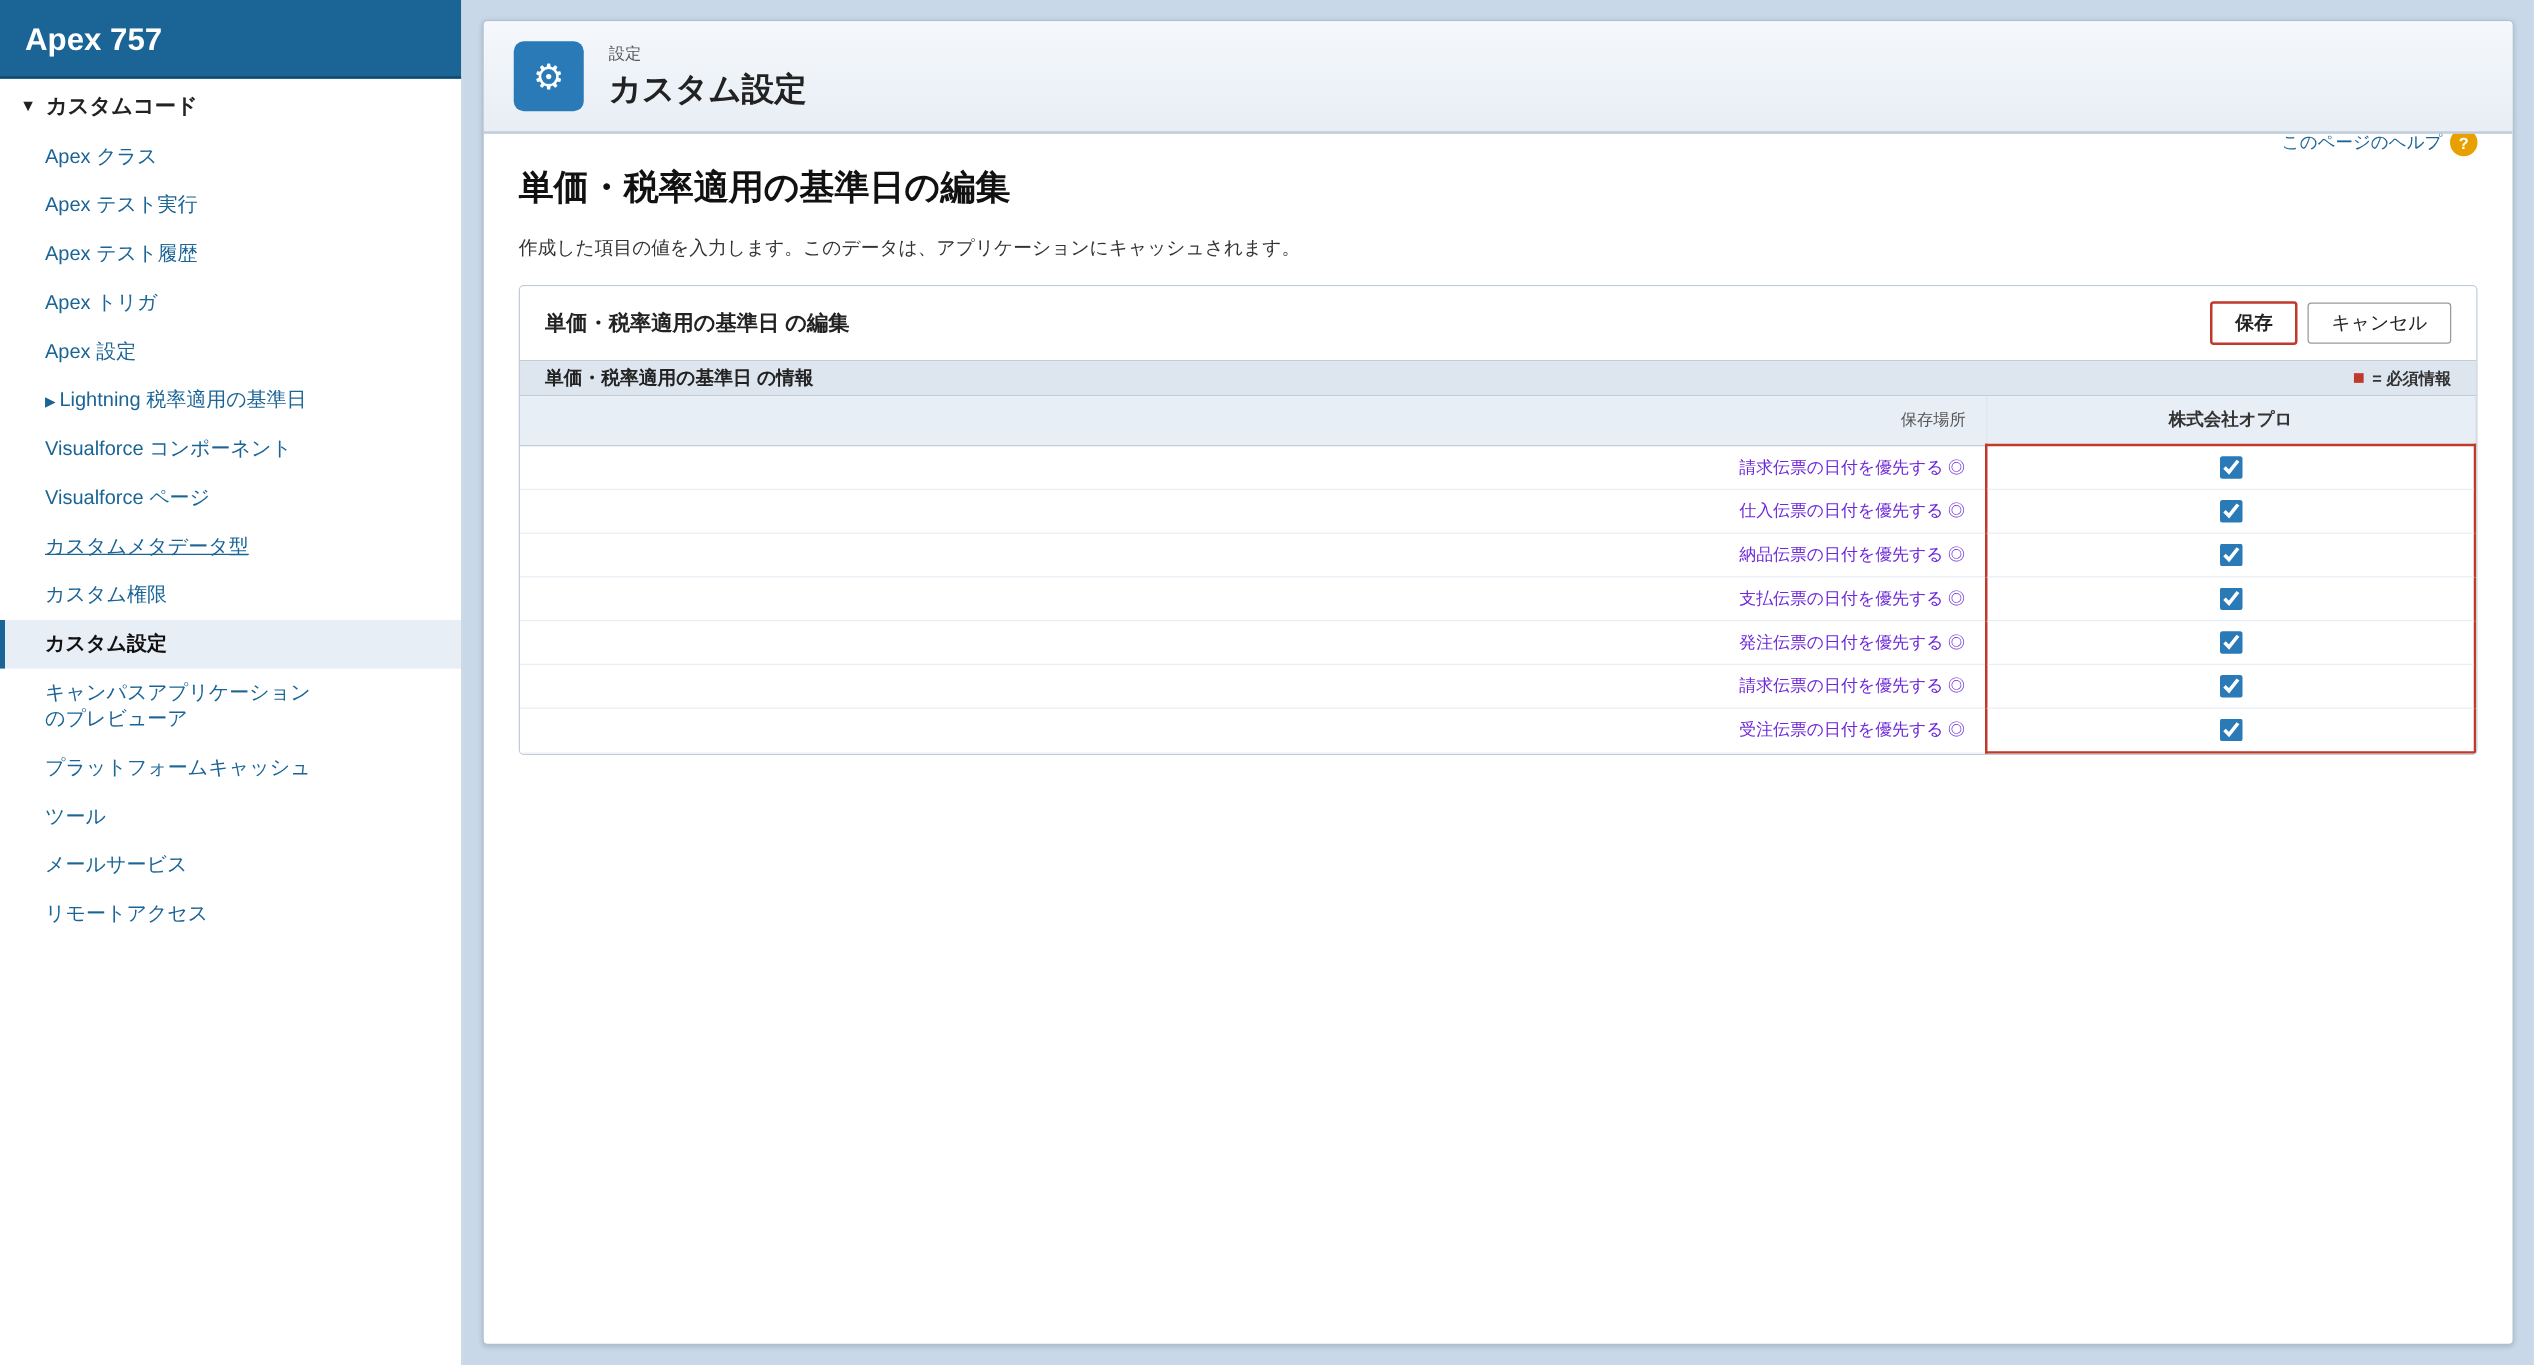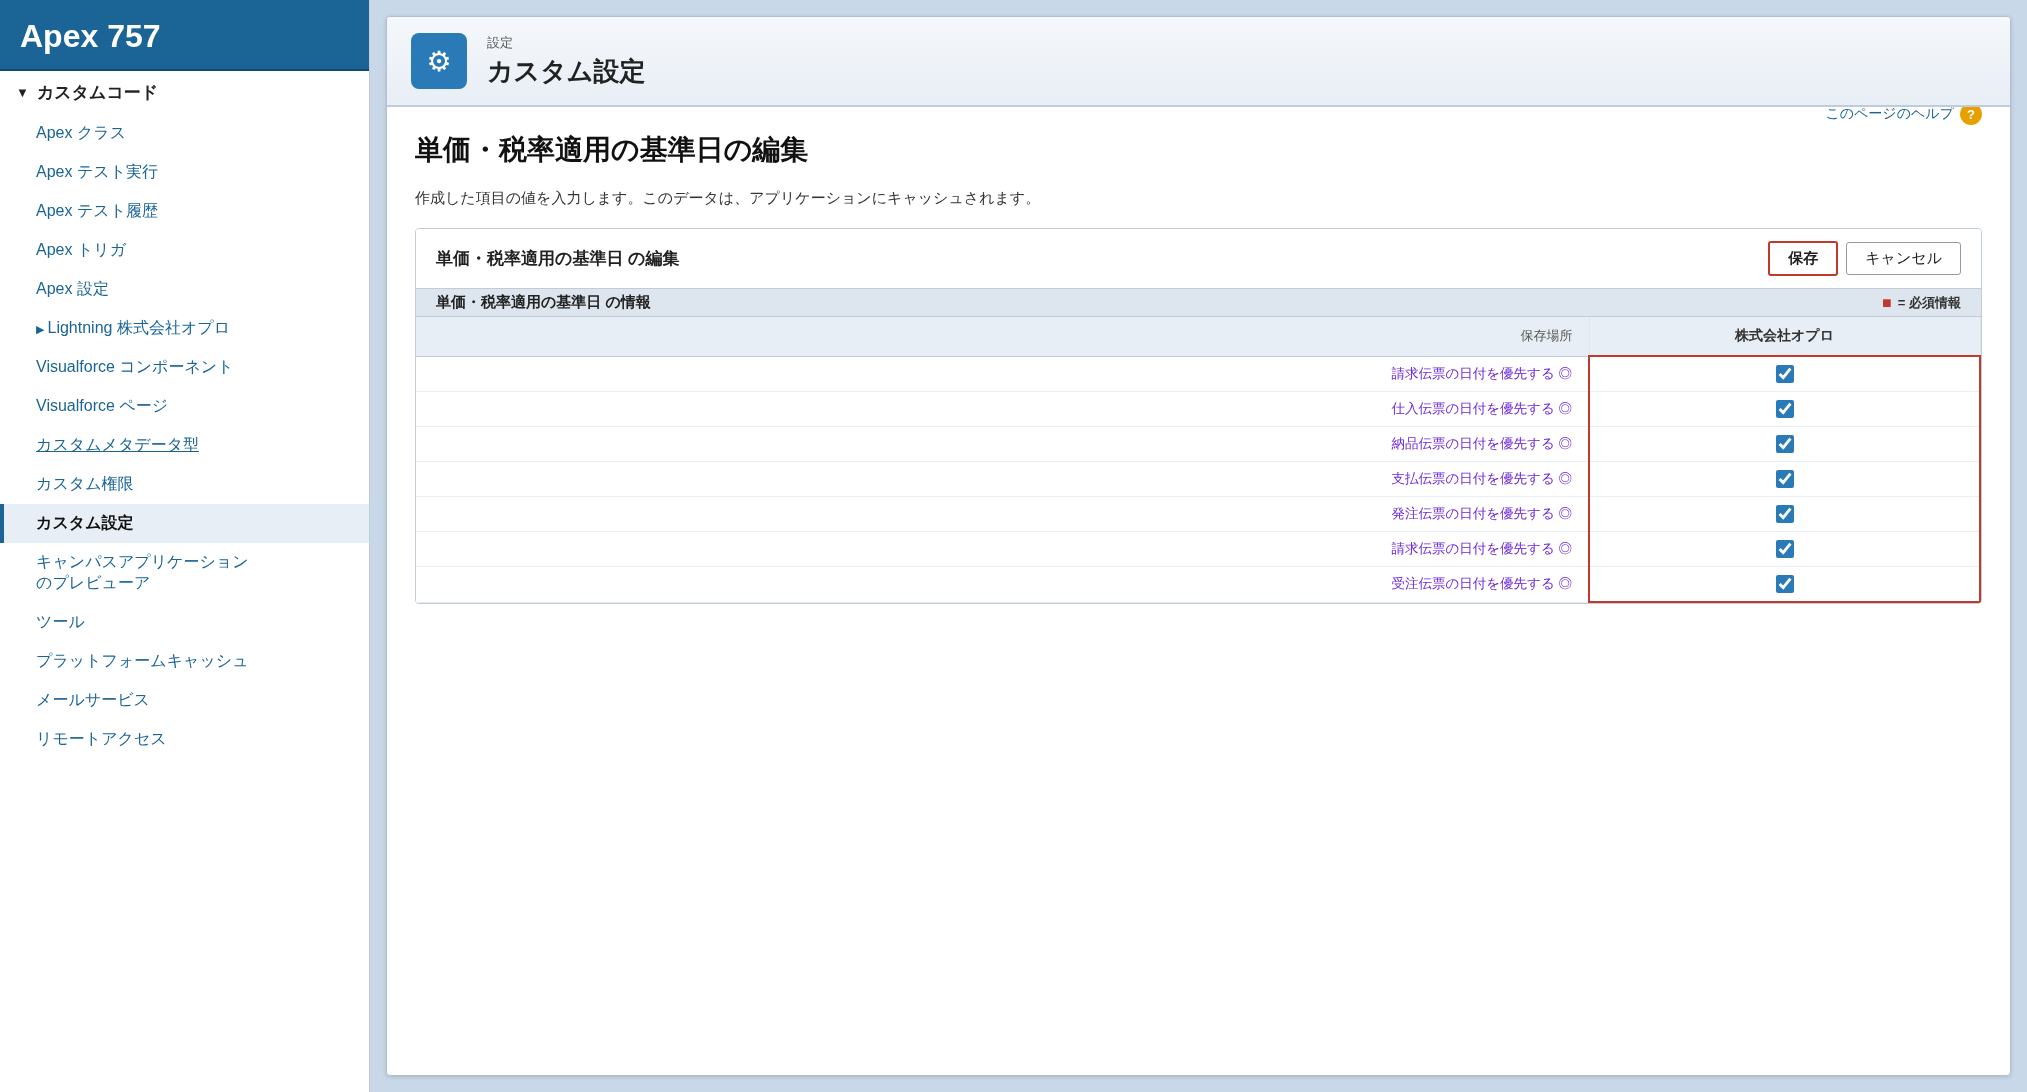--- a/index.html
+++ b/index.html
@@ -21,21 +21,21 @@
       display: flex;
       flex-direction: column;
       height: 1092px;
       overflow: hidden;
     }
 
     .sidebar-header {
       background: #1a6496;
       color: #fff;
       padding: 18px 20px 14px 20px;
-      font-size: 32px;
+      font-size: 25px;
       font-weight: bold;
       border-bottom: 2px solid #0e4a70;
     }
 
     .sidebar-items {
       flex: 1;
       overflow-y: auto;
       padding: 0;
     }
 
@@ -324,30 +324,30 @@
       <span class="chevron">▼</span>
       <span>カスタムコード</span>
     </div>
 
     <div id="sidebar-items-container">
         <div class="sidebar-item"><span style="white-space: pre-line;">Apex クラス</span></div>
         <div class="sidebar-item"><span style="white-space: pre-line;">Apex テスト実行</span></div>
         <div class="sidebar-item"><span style="white-space: pre-line;">Apex テスト履歴</span></div>
         <div class="sidebar-item"><span style="white-space: pre-line;">Apex トリガ</span></div>
         <div class="sidebar-item"><span style="white-space: pre-line;">Apex 設定</span></div>
-        <div class="sidebar-item"><span style="font-size: 11px;">▶ </span><span style="white-space: pre-line;">Lightning 株式会社オプロ</span></div>
+        <div class="sidebar-item"><span style="font-size: 11px;">▶ </span><span style="white-space: pre-line;">Lightning 税率適用の基準日</span></div>
         <div class="sidebar-item"><span style="white-space: pre-line;">Visualforce コンポーネント</span></div>
         <div class="sidebar-item"><span style="white-space: pre-line;">Visualforce ページ</span></div>
         <div class="sidebar-item"><span style="white-space: pre-line; text-decoration: underline;">カスタムメタデータ型</span></div>
         <div class="sidebar-item"><span style="white-space: pre-line;">カスタム権限</span></div>
         <div class="sidebar-item active"><span style="white-space: pre-line;">カスタム設定</span></div>
         <div class="sidebar-item"><span style="white-space: pre-line;">キャンパスアプリケーション
 のプレビューア</span></div>
+        <div class="sidebar-item"><span style="white-space: pre-line;">プラットフォームキャッシュ</span></div>
         <div class="sidebar-item"><span style="white-space: pre-line;">ツール</span></div>
-        <div class="sidebar-item"><span style="white-space: pre-line;">プラットフォームキャッシュ</span></div>
         <div class="sidebar-item"><span style="white-space: pre-line;">メールサービス</span></div>
         <div class="sidebar-item"><span style="white-space: pre-line;">リモートアクセス</span></div>
       </div>
   </div>
 </div>
 
 <div class="main">
   <div class="content-card">
 
     <div class="header-bar">

